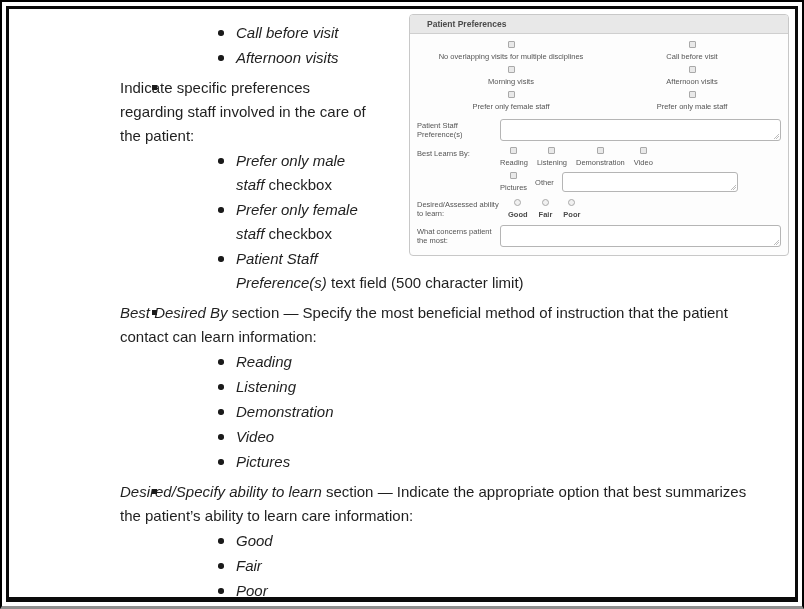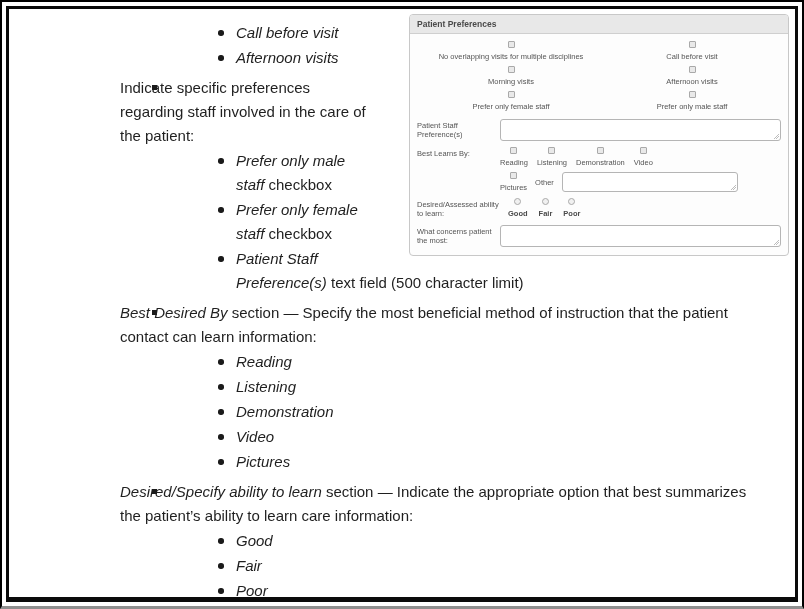--- a/index.html
+++ b/index.html
@@ -19,29 +19,29 @@
   .content{position:relative; width:100%; height:100%; overflow:hidden;}
 
   
   .panel{
     float:right; width:380px; margin:5px 6px 10px 40px;
     border:1px solid var(--panel-border); border-radius:4px; background:#fdfdfd;
     font-size:7.5px; color:var(--label);
   }
   .panel-h{
     background:var(--panel-header-bg); border-bottom:1px solid #cfcfcf;
-    border-radius:3px 3px 0 0; padding:4px 7px; font-size:8.5px; font-weight:bold; color:#4a4a4a;
+    border-radius:3px 3px 0 0; padding:4px 17px; font-size:8.5px; font-weight:bold; color:#4a4a4a;
   }
   .panel-b{padding:5px 7px 8px 7px;}
   .cbgrid{display:grid; grid-template-columns:184px 1fr; row-gap:5px; padding:2px 0 2px 2px;}
   .cb,.rd{display:flex; align-items:center; gap:4px; white-space:nowrap;flex-direction:column;}
   .box{width:7px; height:7px; flex:none; border:1px solid #a9a9a9; background:#e9e9e9; border-radius:1px;}
   .dot{width:7px; height:7px; flex:none; border:1px solid #a9a9a9; background:#f1f1f1; border-radius:50%;}
   .frow{display:flex; align-items:flex-start; margin-top:6px;}
-  .frow.center{align-items:flex-start;}
+  .frow.center{align-items:flex-end;}
   .flabel{width:83px; flex:none; padding-top:2px; line-height:1.25;}
   .ta{
     position:relative; border:1px solid #b5b5b5; border-radius:3px; background:#fff; height:22px;
   }
   .ta::after{
     content:""; position:absolute; right:1px; bottom:1px; width:6px; height:6px;
     background:linear-gradient(135deg, transparent 52%, #bdbdbd 52%, #bdbdbd 62%, transparent 62%, transparent 72%, #bdbdbd 72%, #bdbdbd 82%, transparent 82%);
   }
   .grow{flex:1;}
   .blrow{display:flex; align-items:center; gap:9px;}

